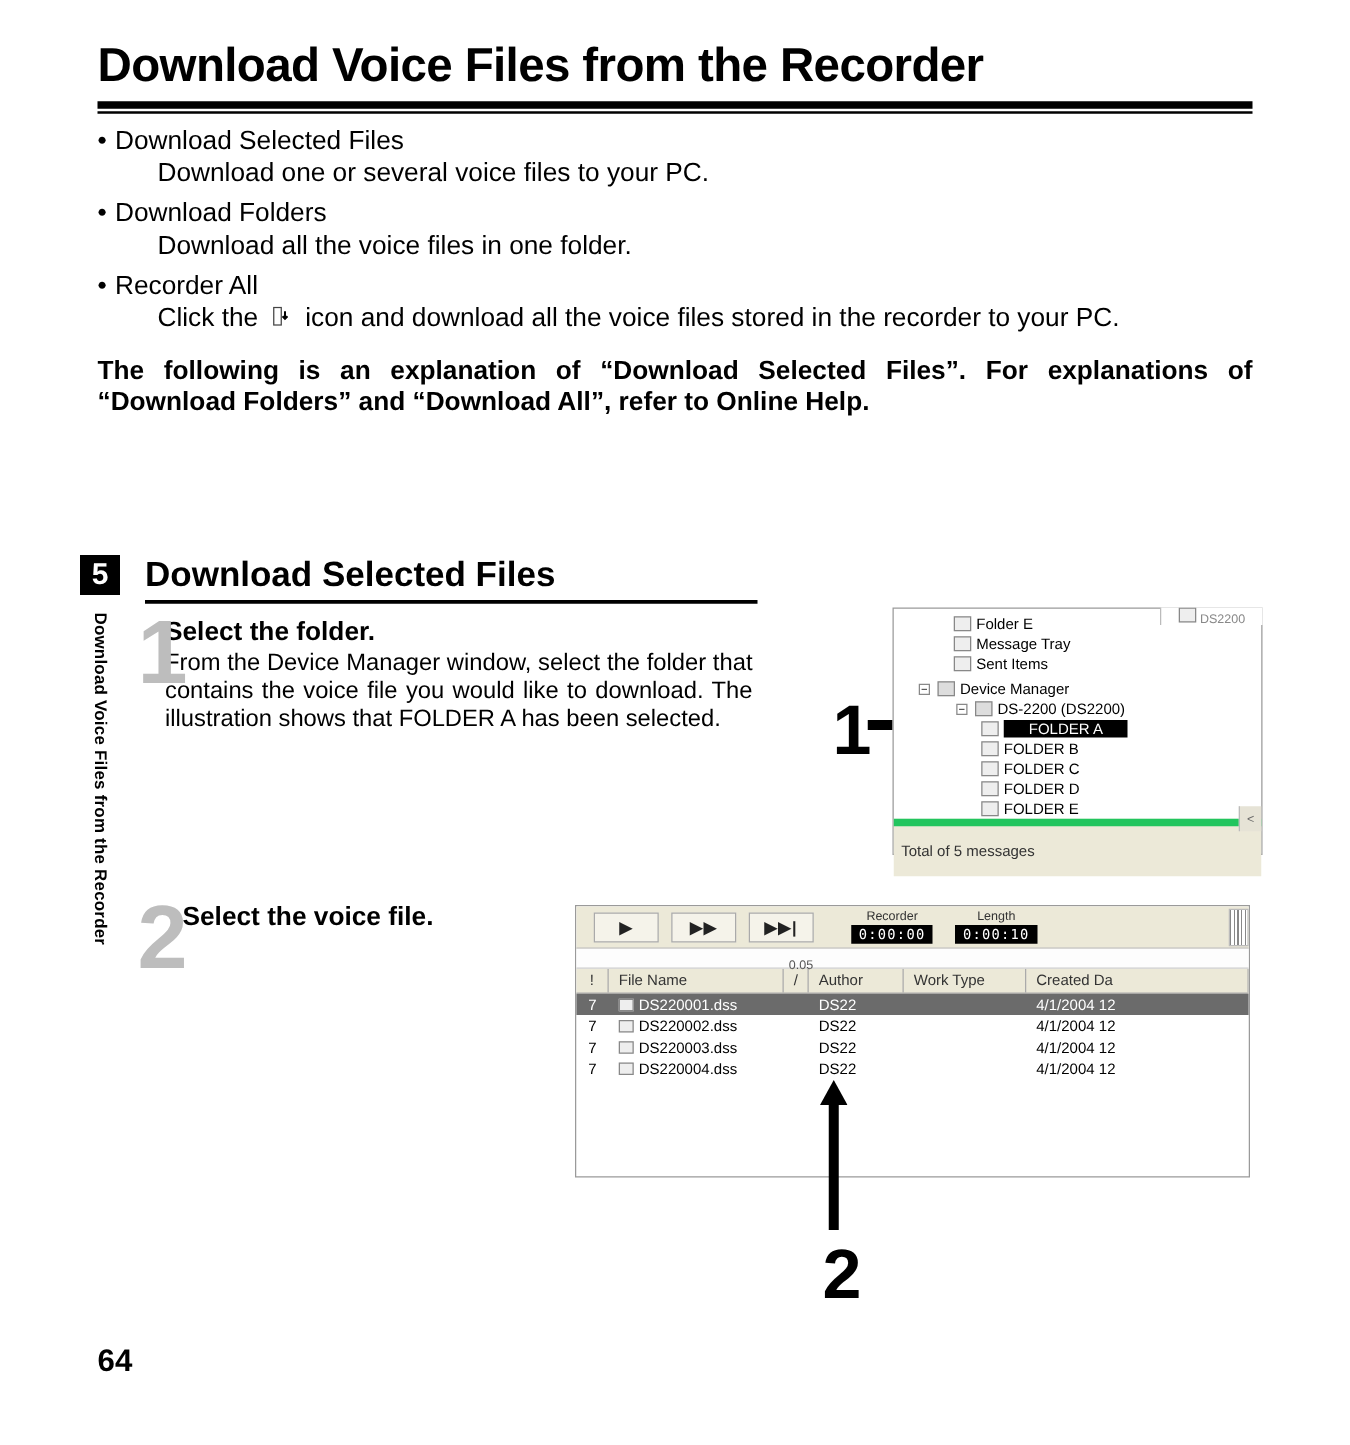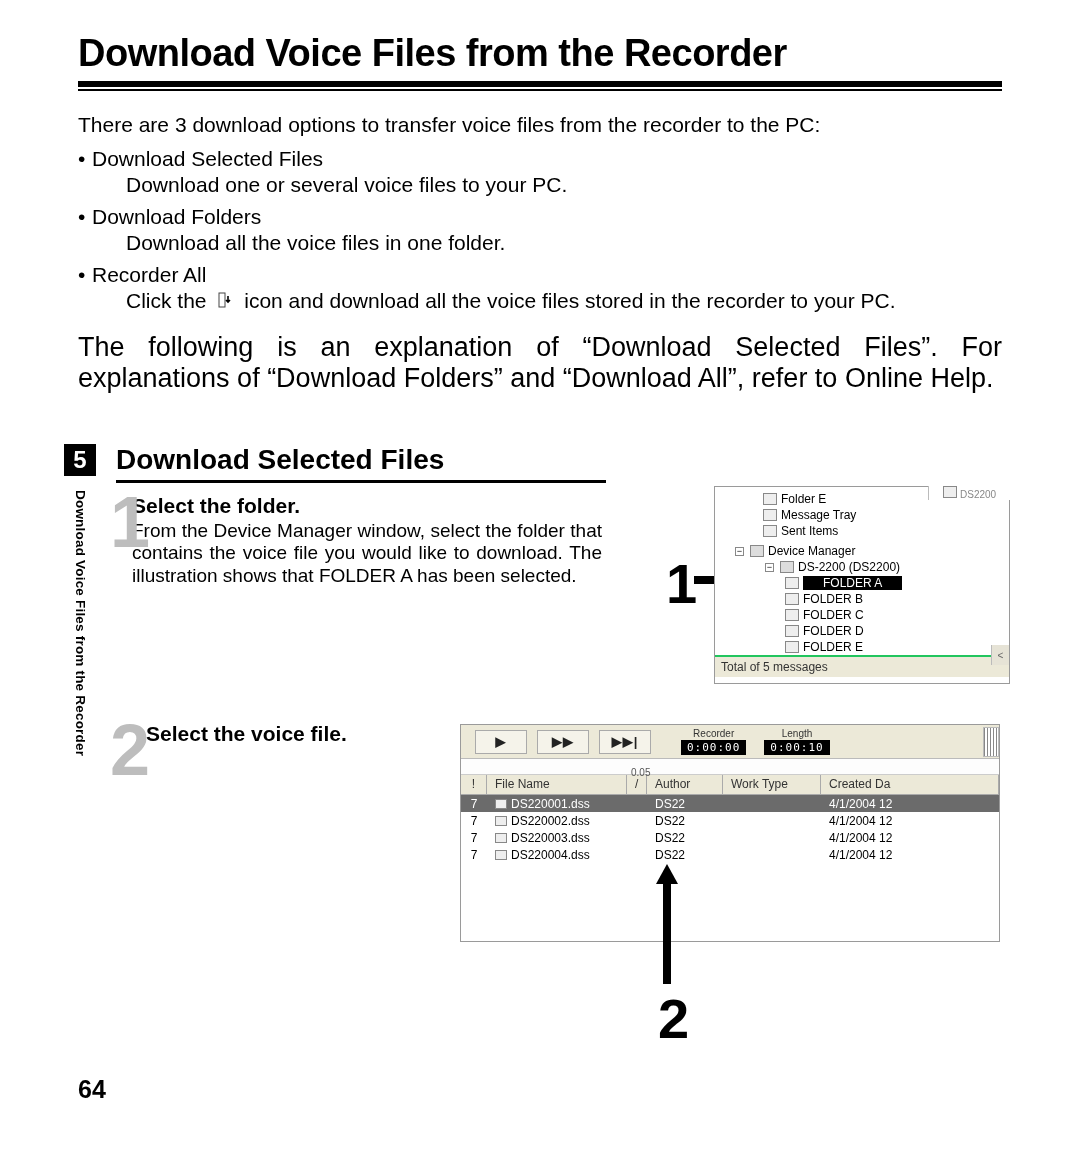--- a/index.html
+++ b/index.html
@@ -9,21 +9,21 @@
   .title-rule-thick { height: 6px; background: #000; margin-top: 6px; }
   .title-rule-thin { height: 2px; background: #000; margin-top: 2px; }
   .intro { font-size: 21px; margin-top: 22px; line-height: 1.15; }
   .bullets { margin-top: 10px; }
   .bullets .bi { margin-top: 8px; }
   .bullets .btitle { font-size: 21px; display: flex; align-items: baseline; }
   .bullets .btitle .dot { width: 14px; display: inline-block; }
   .bullets .bdesc { font-size: 21px; margin-left: 48px; margin-top: 2px; line-height: 1.15; }
   .inline-icon { display: inline-block; vertical-align: -2px; margin: 0 4px; }
   .inline-icon svg { display: block; }
-  .explain { font-size: 27px; margin-top: 18px; text-align: justify; line-height: 1.18; }
+  .explain { font-size: 21px; margin-top: 18px; text-align: justify; line-height: 1.18; font-weight: bold; }
   .chapter-tab { position: absolute; left: 64px; top: 444px; width: 32px; height: 32px; background: #000; color: #fff; font-size: 24px; font-weight: 900; display: flex; align-items: center; justify-content: center; }
   .side-label { position: absolute; left: 72px; top: 490px; width: 16px; font-size: 13.5px; font-weight: 900; writing-mode: vertical-rl; text-orientation: mixed; letter-spacing: 0.2px; }
   .section { position: absolute; left: 116px; top: 444px; right: 78px; }
   .sec-heading { font-size: 28px; font-weight: 900; }
   .sec-rule { height: 3px; background: #000; width: 490px; margin-top: 4px; }
   .step-row { position: absolute; }
   .step1 { left: 0; top: 50px; width: 890px; }
   .step-num { position: absolute; left: -6px; top: -8px; font-size: 72px; font-weight: 900; color: #bdbdbd; font-family: "Arial Narrow", Arial, sans-serif; line-height: 1; }
   .step-text { margin-left: 16px; width: 470px; }
   .step-text-narrow { margin-left: 30px; width: 302px; }
@@ -35,21 +35,21 @@
   .shot1 { position: absolute; left: 598px; top: 42px; width: 296px; height: 198px; border: 1px solid #9a9a9a; background: #fff; font-family: "MS Sans Serif", Tahoma, Arial, sans-serif; font-size: 12px; color: #000; }
   .shot1 .tree { padding: 4px 6px 0 48px; }
   .shot1 .row { display: flex; align-items: center; height: 16px; gap: 4px; white-space: nowrap; }
   .shot1 .row2 { display: flex; align-items: center; height: 16px; gap: 4px; padding-left: 12px; white-space: nowrap; }
   .shot1 .row3 { display: flex; align-items: center; height: 16px; gap: 4px; padding-left: 42px; white-space: nowrap; }
   .shot1 .row4 { display: flex; align-items: center; height: 16px; gap: 4px; padding-left: 62px; white-space: nowrap; }
   .shot1 .ficon { width: 14px; height: 12px; border: 1px solid #888; background: #eee; }
   .shot1 .ficon.dev { background: #ddd; }
   .shot1 .sel { background: #000; color: #fff; padding: 0 20px; }
   .shot1 .box { width: 9px; height: 9px; border: 1px solid #888; display: inline-flex; align-items: center; justify-content: center; font-size: 9px; line-height: 1; margin-right: 2px; }
-  .shot1 .status { border-top: 2px solid #22c55e; padding: 3px 6px; font-size: 12px; color: #333; background: #ece9d8; }
+  .shot1 .status { border-top: 6px solid #22c55e; padding: 13px 6px; font-size: 12px; color: #333; background: #ece9d8; }
   .shot1 .sbar { position: absolute; right: 0; bottom: 18px; width: 18px; height: 20px; background: #e6e3d6; border-left: 1px solid #bbb; display: flex; align-items: center; justify-content: center; font-size: 10px; color: #666; }
   .shot1 .overflow { position: absolute; right: -1px; top: -1px; width: 82px; height: 14px; border-left: 1px solid #bbb; font-size: 10px; color: #888; overflow: hidden; padding-left: 14px; background:#fff; }
   
   .shot2 { position: absolute; left: 344px; top: 280px; width: 540px; height: 218px; border: 1px solid #9a9a9a; background: #fff; font-family: "MS Sans Serif", Tahoma, Arial, sans-serif; font-size: 12px; overflow: hidden; }
   .shot2 .toolbar { height: 34px; background: #ece9d8; border-bottom: 1px solid #bbb; display: flex; align-items: center; padding-left: 14px; gap: 0; }
   .shot2 .btn { width: 52px; height: 24px; border: 1px solid #aaa; background: #f5f3ea; margin-right: 10px; display: flex; align-items: center; justify-content: center; font-size: 13px; font-weight: 700; color: #222; letter-spacing: 1px; }
   .shot2 .readouts { display: flex; gap: 18px; margin-left: 20px; }
   .shot2 .ro { text-align: center; font-size: 10px; color: #333; }
   .shot2 .ro .val { background: #000; color: #fff; font-family: monospace; font-size: 11px; padding: 1px 6px; letter-spacing: 1px; margin-top: 1px; }
   .shot2 .vbar { width: 16px; height: 30px; margin-left: 10px; background: repeating-linear-gradient(90deg,#888 0,#888 1px,#fff 1px,#fff 3px); border: 1px solid #bbb; }
@@ -72,21 +72,20 @@
   .page-num { position: absolute; left: 78px; bottom: 52px; font-size: 25px; font-weight: 900; }
 </style>
 </head>
 <body>
 
 <div class="page">
   <h1 class="title">Download Voice Files from the Recorder</h1>
   <div class="title-rule-thick"></div>
   <div class="title-rule-thin"></div>
 
-  <p class="intro">There are 3 download options to transfer voice files from the recorder to the PC:</p>
 
   <div class="bullets">
     <div class="bi">
       <div class="btitle">
           <span class="dot">•</span>
           <span>Download Selected Files</span>
         </div>
       <div class="bdesc">Download one or several voice files to your PC.</div>
     </div>
     <div class="bi">

